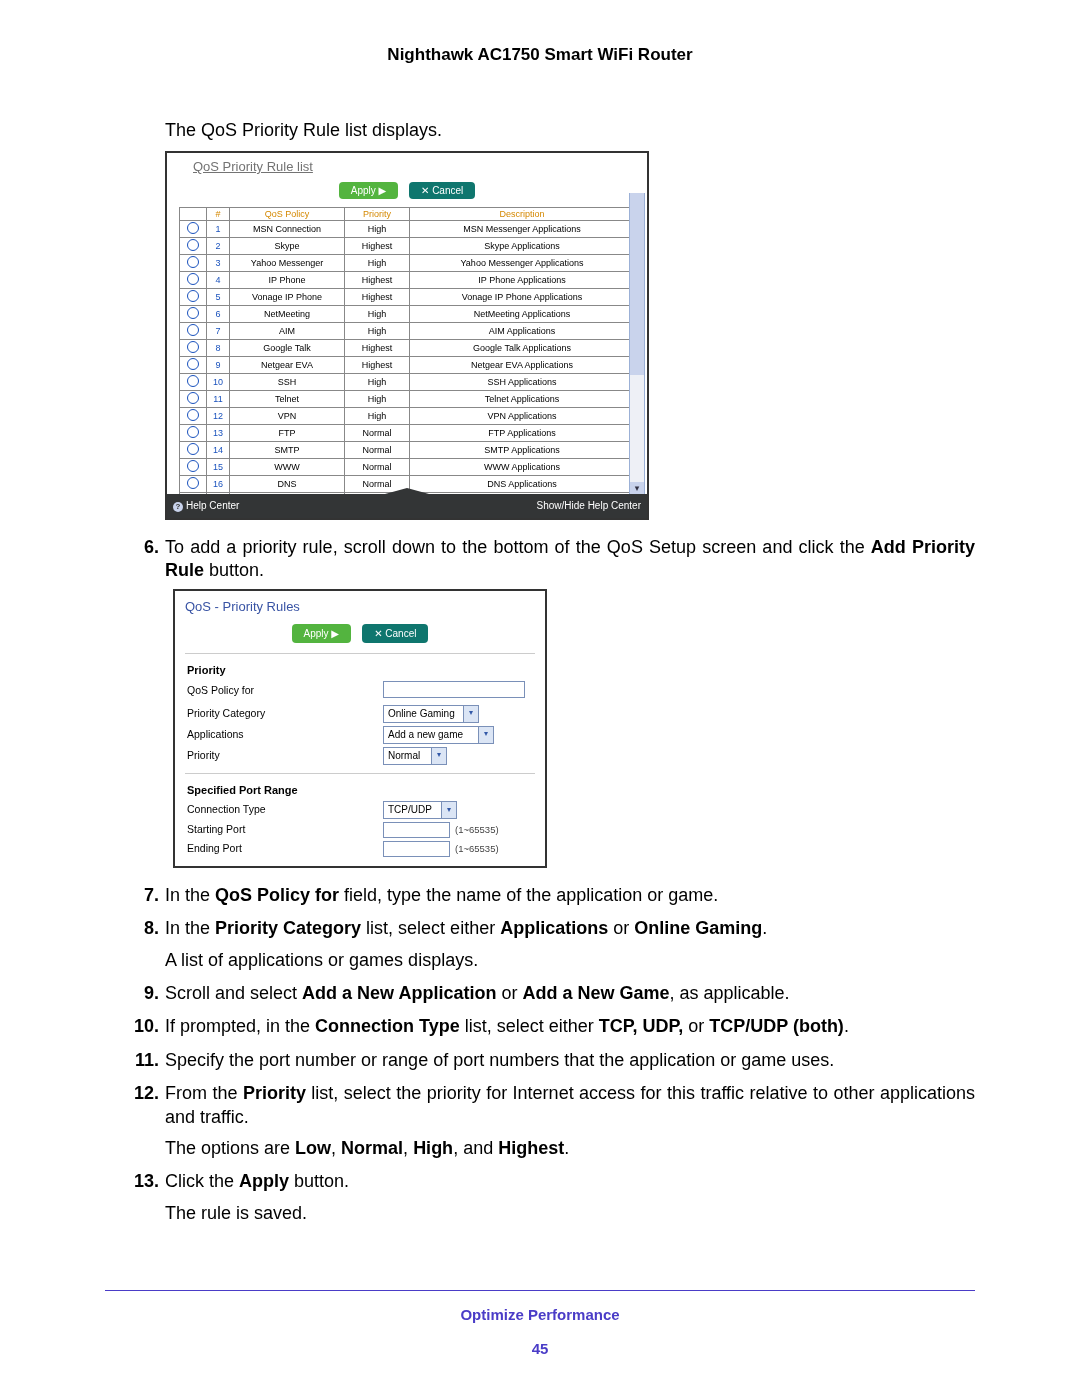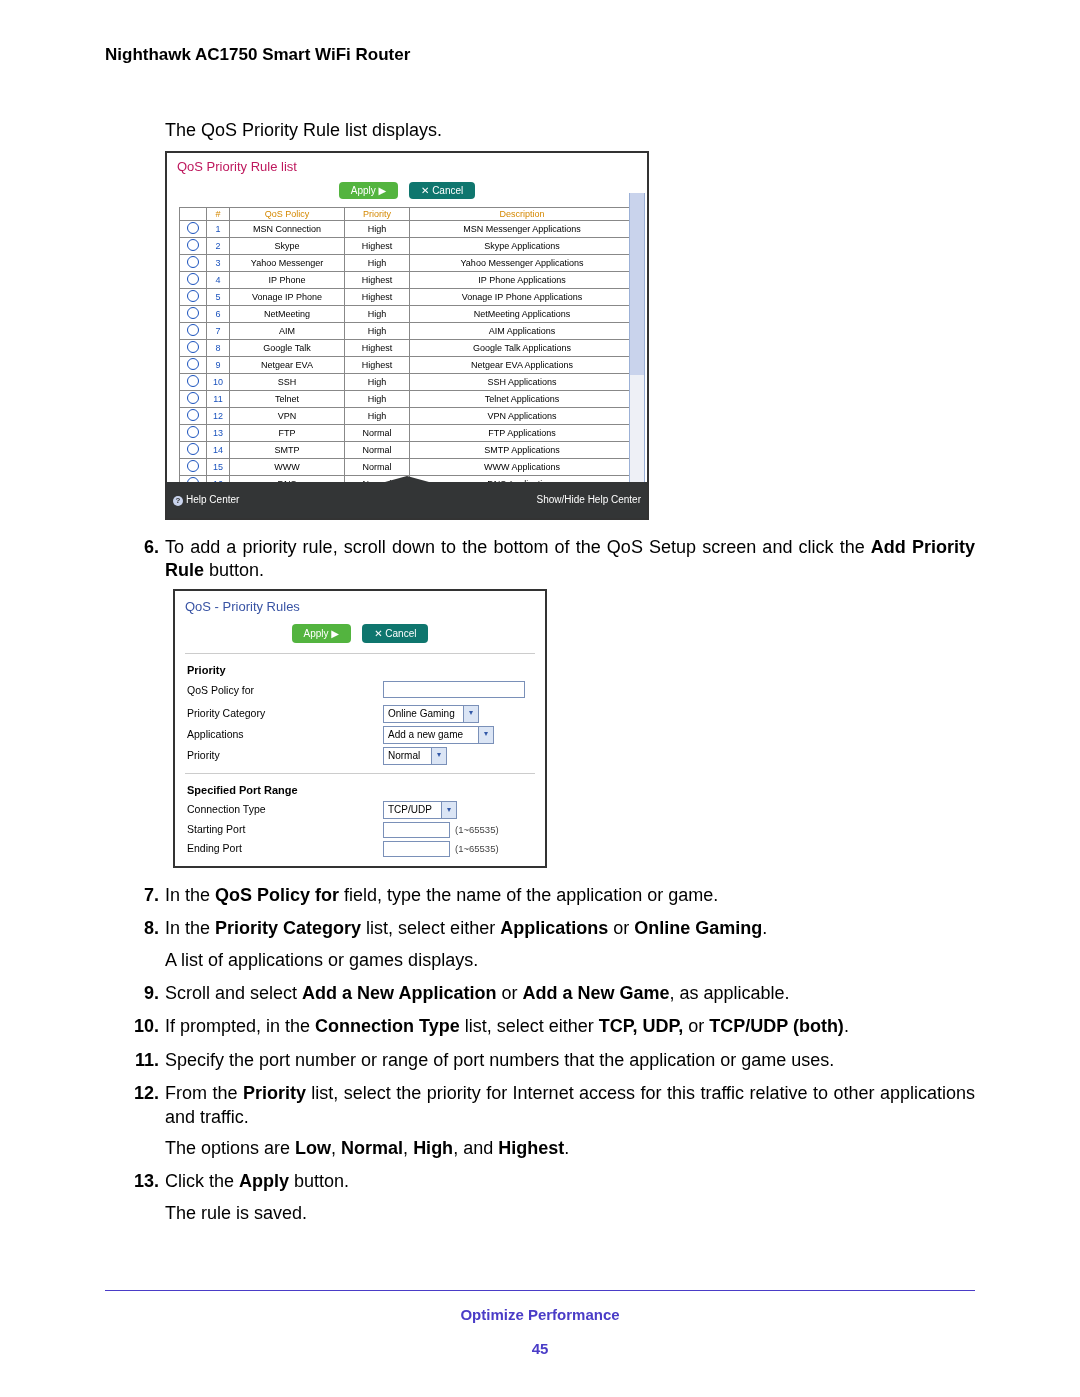--- a/index.html
+++ b/index.html
@@ -1,23 +1,23 @@
 <!DOCTYPE html>
 <html><head>
 <meta charset="utf-8">
 <style>
   body{margin:0;background:#fff;font-family:Arial,Helvetica,sans-serif;color:#000;}
   .page{width:1080px;height:1397px;box-sizing:border-box;padding:45px 105px 30px 105px;position:relative;}
-  .page-header{font-weight:bold;font-size:17px;margin-bottom:55px;}
+  .page-header{text-align:center;font-weight:bold;font-size:17px;margin-bottom:55px;}
   .intro{font-size:18px;margin:0 0 10px 60px;}
   .shot-wrap{margin:6px 0 16px 60px;}
   .shot{border:2px solid #333;background:#fff;}
   
   .shot1{width:480px;height:365px;font-size:10px;position:relative;}
-  .shot1 .title{color:#be185d;font-size:13px;padding:6px 8px 8px 10px;}
+  .shot1 .title{color:#737373;font-size:13px;padding:6px 8px 8px 26px;text-decoration:underline;}
   .shot1 .btnrow{text-align:center;margin-bottom:8px;}
   .pill{display:inline-block;border-radius:4px;color:#fff;font-size:10px;padding:3px 12px;margin:0 4px;vertical-align:middle;}
   .pill.apply{background:#53b43f;}
   .pill.cancel{background:#0f766e;}
   .tbl{border-collapse:collapse;margin:0 auto;width:446px;table-layout:fixed;font-size:9px;}
   .tbl th,.tbl td{border:1px solid #888;padding:1px 2px;text-align:center;white-space:nowrap;overflow:hidden;}
   .tbl th{color:#d48800;font-weight:normal;}
   .tbl th.num{color:#d48800;}
   .tbl td.num{color:#1a52bd;}
   .radio-cell{width:22px;}
@@ -25,21 +25,21 @@
   .num{width:18px;}
   .policy{width:110px;}
   .prio{width:60px;}
   .desc{width:220px;}
   .table-wrap{height:288px;overflow:hidden;position:relative;}
   .scrollbar{position:absolute;right:2px;top:40px;bottom:22px;width:14px;background:#eef0f6;border:1px solid #9bb0d6;}
   .scrollbar .thumb{position:absolute;left:0;right:0;top:0;height:60%;background:#c9d3ec;}
   .scrollbar .arrow{position:absolute;left:0;right:0;height:14px;background:#c9d3ec;text-align:center;line-height:12px;font-size:9px;color:#334;}
   .scrollbar .up{top:-1px;}
   .scrollbar .down{bottom:-1px;}
-  .helpbar{background:#333536;color:#fff;font-size:10px;height:16px;line-height:16px;position:absolute;left:0;right:0;bottom:0;padding:10px 6px;display:flex;justify-content:space-between;align-items:center;margin-top:36px;}
+  .helpbar{background:#333536;color:#fff;font-size:10px;height:16px;line-height:16px;position:absolute;left:0;right:0;bottom:0;padding:4px 6px;display:flex;justify-content:space-between;align-items:center;margin-top:36px;}
   .helpbar .q{display:inline-block;width:10px;height:10px;border-radius:50%;background:#c9d3ec;color:#333;font-weight:bold;font-size:8px;text-align:center;line-height:10px;margin-right:3px;}
   .helpbar .tri{position:absolute;left:50%;transform:translateX(-50%);top:-6px;width:60px;height:6px;}
   .helpbar .tri::before{content:"";position:absolute;left:50%;transform:translateX(-50%);border-left:22px solid transparent;border-right:22px solid transparent;border-bottom:6px solid #333536;}
   
   ol.steps{list-style:none;padding:0 0 0 18px;margin:0;font-size:18px;line-height:1.3;}
   ol.steps>li{position:relative;padding-left:42px;margin-bottom:10px;text-align:justify;}
   ol.steps>li>.num{position:absolute;left:0;top:0;font-weight:bold;width:36px;text-align:right;}
   .sub-p{margin:8px 0 0 0;}
   
   .shot2{width:370px;font-size:11px;position:relative;padding-bottom:6px;}

